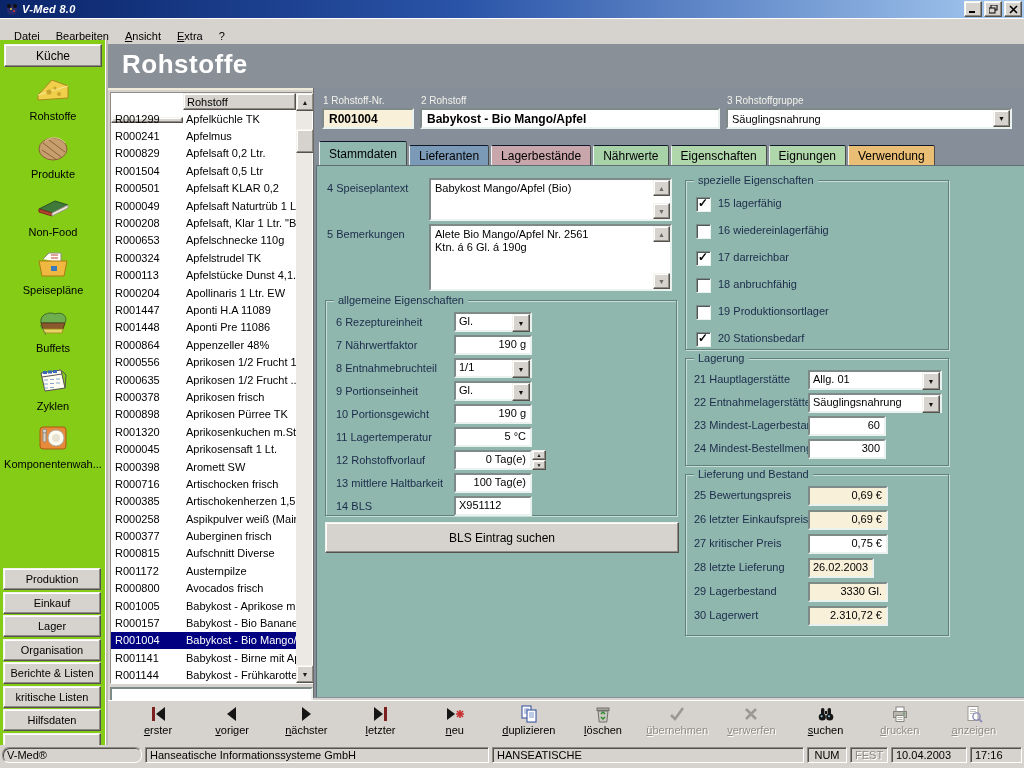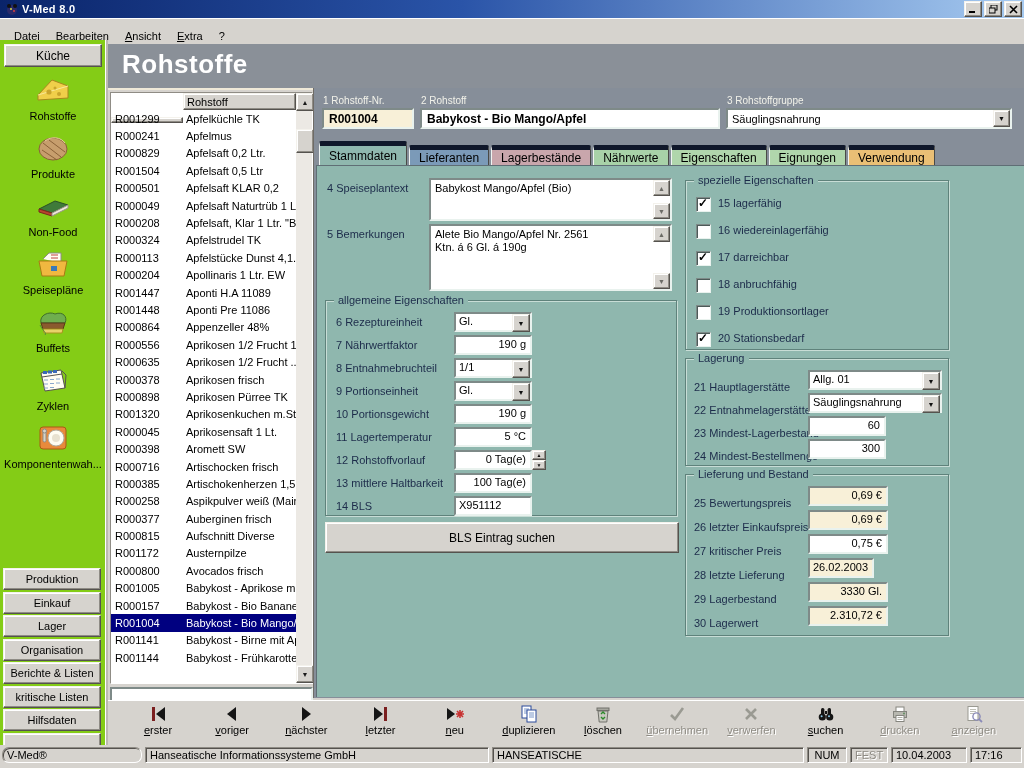--- a/index.html
+++ b/index.html
@@ -7,21 +7,21 @@
   .abs{position:absolute;}
 
   
   .raised{background:#d6d3ce;border-top:1px solid #f4f2ec;border-left:1px solid #f4f2ec;border-right:1px solid #55524e;border-bottom:1px solid #55524e;box-shadow:inset -1px -1px 0 #8f8c85,inset 1px 1px 0 #fff;}
   .sunken{border-top:1px solid #8f8c85;border-left:1px solid #8f8c85;border-right:1px solid #fff;border-bottom:1px solid #fff;box-shadow:inset 1px 1px 0 #55524e;}
   .field{background:#fff;border-top:2px solid #7e8a88;border-left:2px solid #7e8a88;border-right:2px solid #e9f2ee;border-bottom:2px solid #e9f2ee;}
 
   
   #titlebar{left:0;top:0;width:1024px;height:18px;background:linear-gradient(90deg,#0a246a 0%,#2a54a8 45%,#a6caf0 100%);display:flex;align-items:center;padding:0 2px;box-sizing:border-box;}
   #titlebar .ticon{width:14px;height:14px;margin:0 3px;}
-  #titlebar .ttext{color:#fff;font-weight:bold;font-size:11px;letter-spacing:.3px;}
+  #titlebar .ttext{color:#fff;font-weight:bold;font-size:11px;letter-spacing:.3px;font-style:italic;}
   .twin-btns{margin-left:auto;display:flex;gap:2px;}
   .twin-btn{width:16px;height:14px;display:flex;align-items:center;justify-content:center;font-size:9px;color:#000;}
 
   
   #menubar{left:0;top:18px;width:1024px;height:37px;background:#d6d3ce;border-bottom:1px solid #9a968e;box-shadow:inset 0 1px 0 #fff;display:flex;align-items:center;padding-left:6px;box-sizing:border-box;}
   .menu-item{padding:3px 8px;}
   .menu-item:first-letter{text-decoration:underline;}
 
   
   #sidebar{left:0;top:40px;width:108px;height:705px;background:#84cc16;border-right:2px solid #bcb9b2;box-shadow:inset -1px 0 0 #fff;box-sizing:border-box;}
@@ -58,21 +58,21 @@
   #mainarea{left:313px;top:88px;width:711px;height:610px;background:#868e99;border-left:1px solid #6e6b66;}
   .strip-label{position:absolute;color:#f2f2ea;font-size:10px;}
   #f1{left:8px;top:20px;width:92px;height:21px;background:#f8f0d8;font-weight:bold;font-size:12px;display:flex;align-items:center;padding-left:5px;box-sizing:border-box;}
   #f2{left:106px;top:20px;width:300px;height:21px;font-weight:bold;font-size:12px;display:flex;align-items:center;padding-left:5px;box-sizing:border-box;background:#fff;}
   #f3{left:412px;top:20px;width:286px;height:21px;background:#fff;display:flex;align-items:center;box-sizing:border-box;}
   .combo-text{flex:1;padding-left:4px;overflow:hidden;white-space:nowrap;}
   .dd-btn{width:17px;height:100%;display:flex;align-items:center;justify-content:center;font-size:7px;color:#111;box-sizing:border-box;}
 
   
   #tabsrow{position:absolute;left:5px;top:53px;right:4px;height:24px;display:flex;align-items:flex-end;}
-  .tab{height:20px;padding:0 9px;display:flex;align-items:center;font-size:12px;margin-right:2px;border-top:5px solid #0f172a;border-left:1px solid #f0f4f2;border-right:1px solid #4a4a46;border-radius:2px 2px 0 0;box-sizing:border-box;}
+  .tab{height:20px;padding:0 9px;display:flex;align-items:center;font-size:12px;margin-right:2px;border-top:1px solid #0f172a;border-left:1px solid #f0f4f2;border-right:1px solid #4a4a46;border-radius:2px 2px 0 0;box-sizing:border-box;}
   .tab.active{height:24px;font-size:12px;z-index:2;border-bottom:none;}
 
   
   #teal{position:absolute;left:2px;top:77px;width:707px;height:531px;background:#8fb7ae;border-top:1px solid #5f6e75;border-left:1px solid #5f6e75;}
   .tlabel{position:absolute;color:#1c2b4a;font-size:11px;white-space:nowrap;}
   .tarea{position:absolute;background:#fff;border-top:2px solid #7e8a88;border-left:2px solid #7e8a88;border-right:2px solid #e9f2ee;border-bottom:2px solid #e9f2ee;box-sizing:border-box;}
   .tarea .tx{position:absolute;left:2px;top:1px;right:18px;bottom:1px;white-space:pre-line;font-size:11px;line-height:13px;padding:1px 2px;overflow:hidden;}
   .tarea .sc-up{position:absolute;right:0;top:0;width:15px;height:14px;display:flex;align-items:center;justify-content:center;font-size:7px;color:#6b6b66;}
   .tarea .sc-dn{position:absolute;right:0;bottom:0;width:15px;height:14px;display:flex;align-items:center;justify-content:center;font-size:7px;color:#6b6b66;}
 
@@ -90,21 +90,21 @@
   .spin span{flex:1;display:flex;align-items:center;justify-content:center;font-size:5px;color:#111;}
 
   #bls-btn{position:absolute;left:8px;top:356px;width:352px;height:29px;display:flex;align-items:center;justify-content:center;font-size:12px;}
 
   .cbrow{position:relative;height:27px;}
   .cb{position:absolute;left:10px;top:4px;width:13px;height:13px;background:#fff;border-top:1px solid #7e8a88;border-left:1px solid #7e8a88;border-right:1px solid #e9f2ee;border-bottom:1px solid #e9f2ee;box-shadow:inset 1px 1px 0 #4c5a58;}
   .cb.checked::after{content:"✓";position:absolute;left:1px;top:-2px;font-size:12px;font-weight:bold;color:#000;}
   .cblabel{position:absolute;left:32px;top:4px;color:#1c2b4a;}
 
   .rrow{position:relative;height:26px;}
-  .rrow .flabel{position:absolute;left:8px;top:12px;color:#1c2b4a;white-space:nowrap;text-align:center;}
+  .rrow .flabel{position:absolute;left:8px;top:4px;color:#1c2b4a;white-space:nowrap;text-align:center;}
   .rwrap{position:absolute;left:122px;top:1px;height:20px;}
   .rwrap .fval{position:absolute;inset:0;background:#fff;border-top:2px solid #7e8a88;border-left:2px solid #7e8a88;border-right:2px solid #e9f2ee;border-bottom:2px solid #e9f2ee;box-sizing:border-box;padding:1px 4px 0 3px;overflow:hidden;white-space:nowrap;}
   .rwrap .cbtn{display:none;position:absolute;right:2px;top:2px;width:16px;height:16px;align-items:center;justify-content:center;font-size:7px;color:#111;z-index:2;}
   .rwrap .cbtn.show{display:flex;}
 
   
   #toolbar{left:108px;top:700px;width:916px;height:43px;background:#d6d3ce;border-top:1px solid #fff;display:flex;justify-content:space-between;padding:2px 16px 0 16px;box-sizing:border-box;}
   .tbtn{width:68px;display:flex;flex-direction:column;align-items:center;justify-content:flex-start;}
   .tbtn .tb-icon{height:21px;display:flex;align-items:center;justify-content:center;}
   .tbtn .tb-label{font-size:11px;}
@@ -290,20 +290,24 @@
         <div class="lrow">
           <span class="cid">R000049</span>
           <span class="cname">Apfelsaft Naturtrüb 1 Ltr.</span>
         </div>
 
         <div class="lrow">
           <span class="cid">R000208</span>
           <span class="cname">Apfelsaft, Klar 1 Ltr. "B...</span>
         </div>
 
+        <div class="lrow">
+          <span class="cid">R000653</span>
+          <span class="cname">Apfelschnecke 110g</span>
+        </div>
 
         <div class="lrow">
           <span class="cid">R000324</span>
           <span class="cname">Apfelstrudel TK</span>
         </div>
 
         <div class="lrow">
           <span class="cid">R000113</span>
           <span class="cname">Apfelstücke Dunst  4,1...</span>
         </div>

